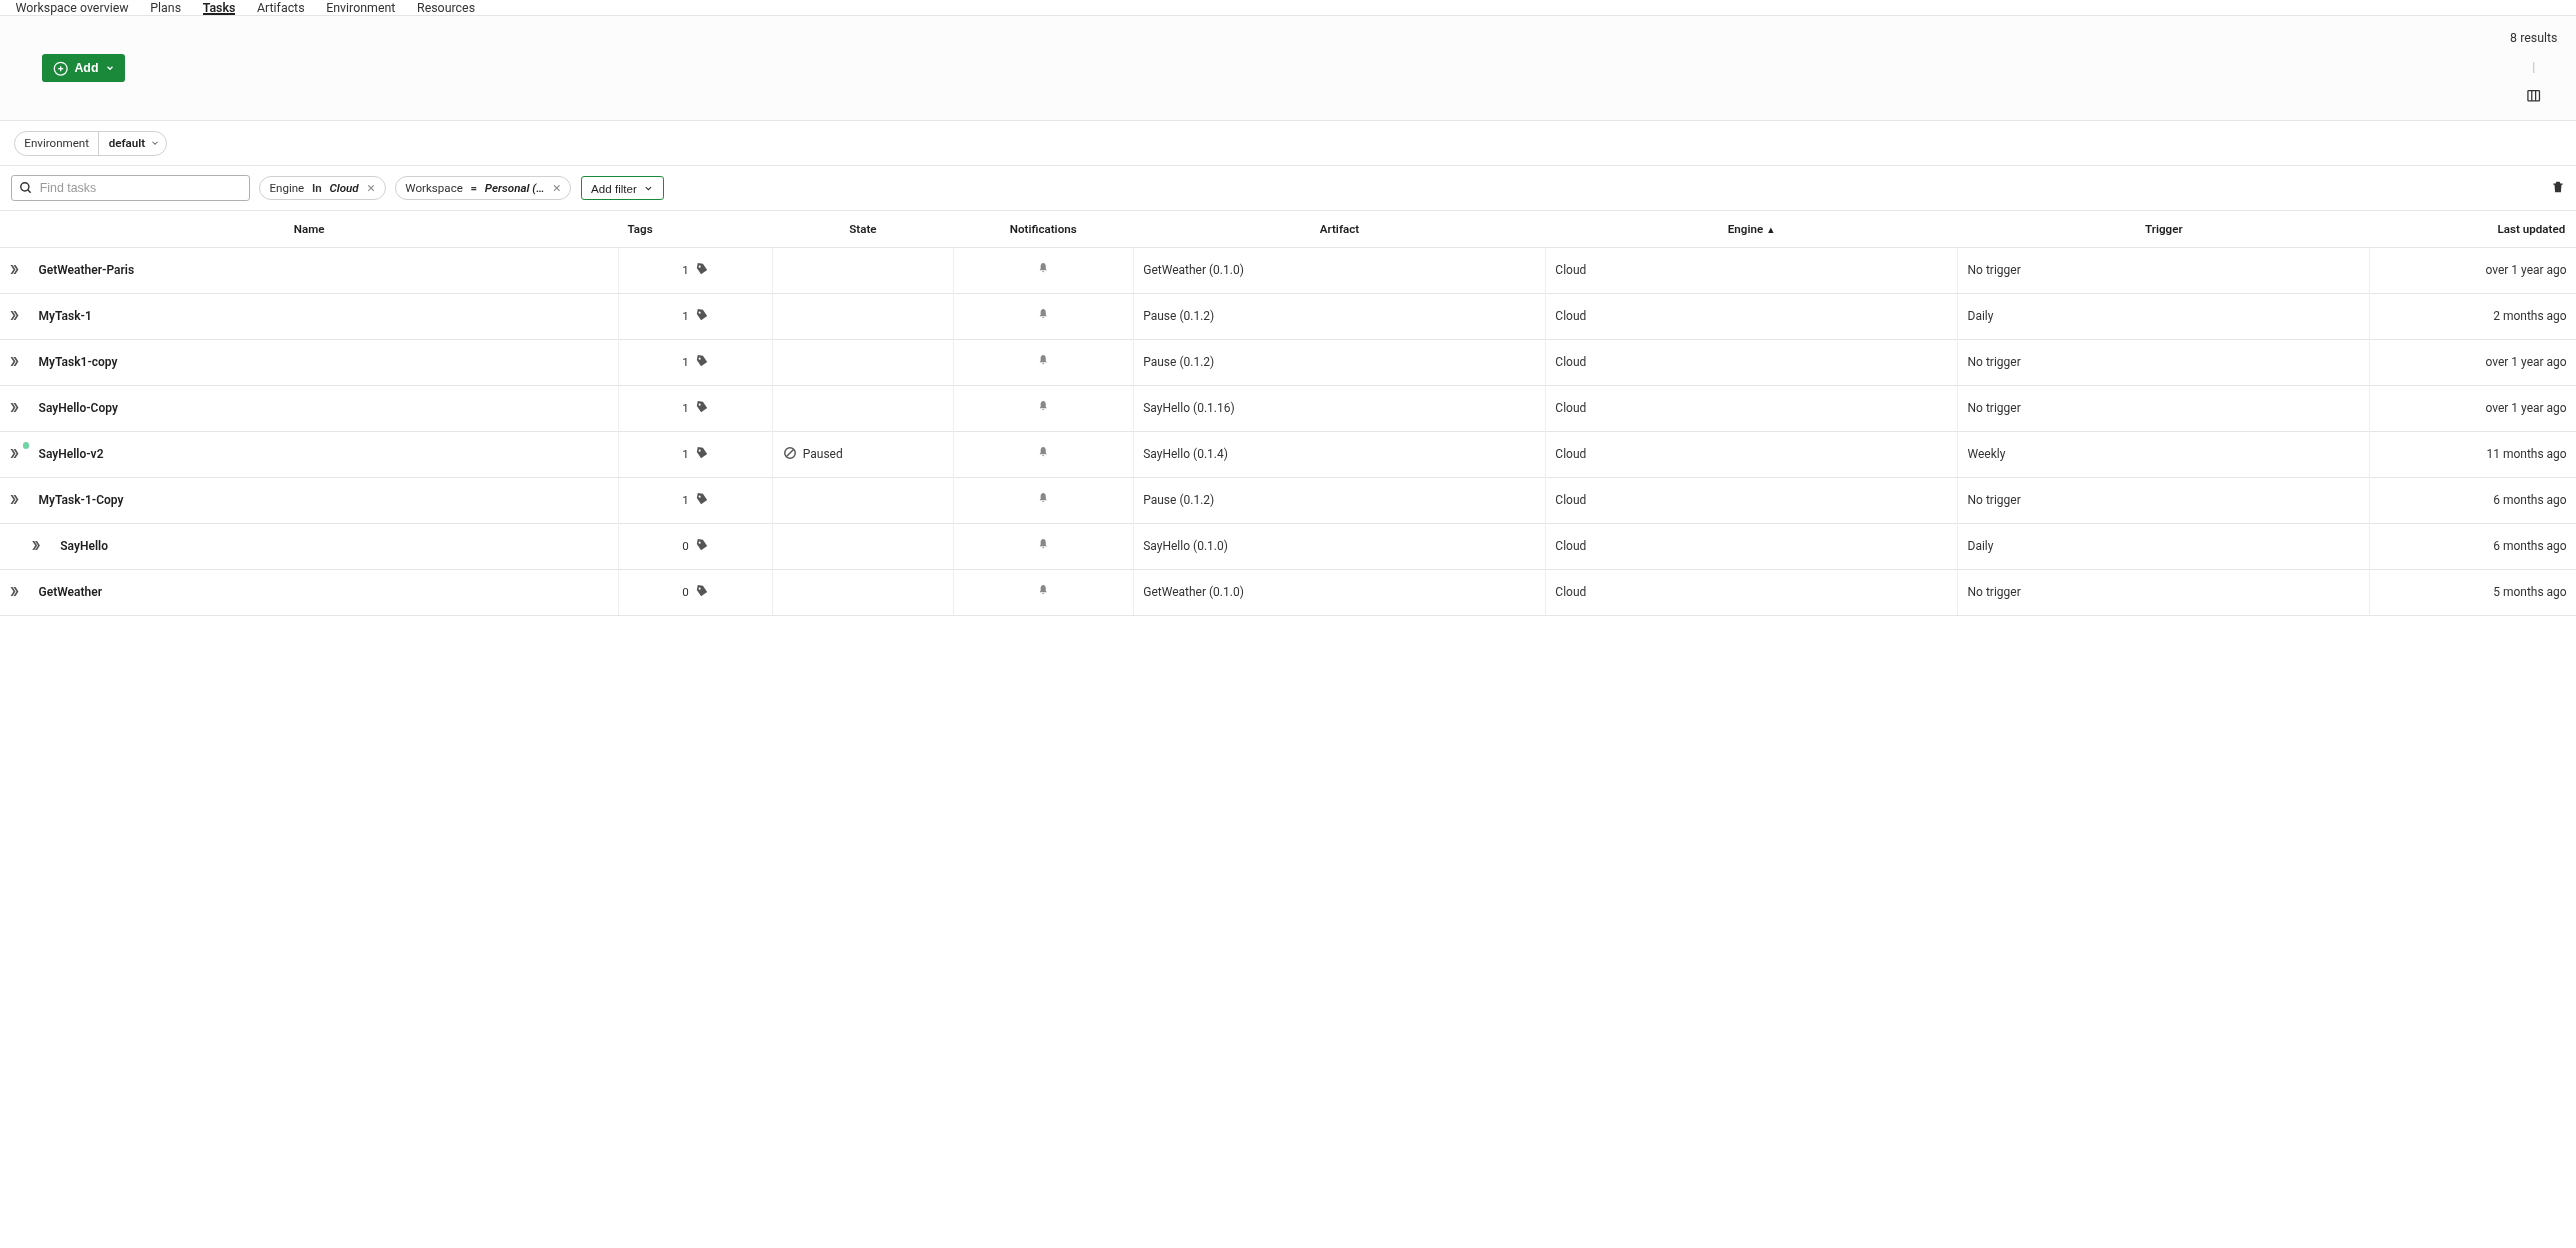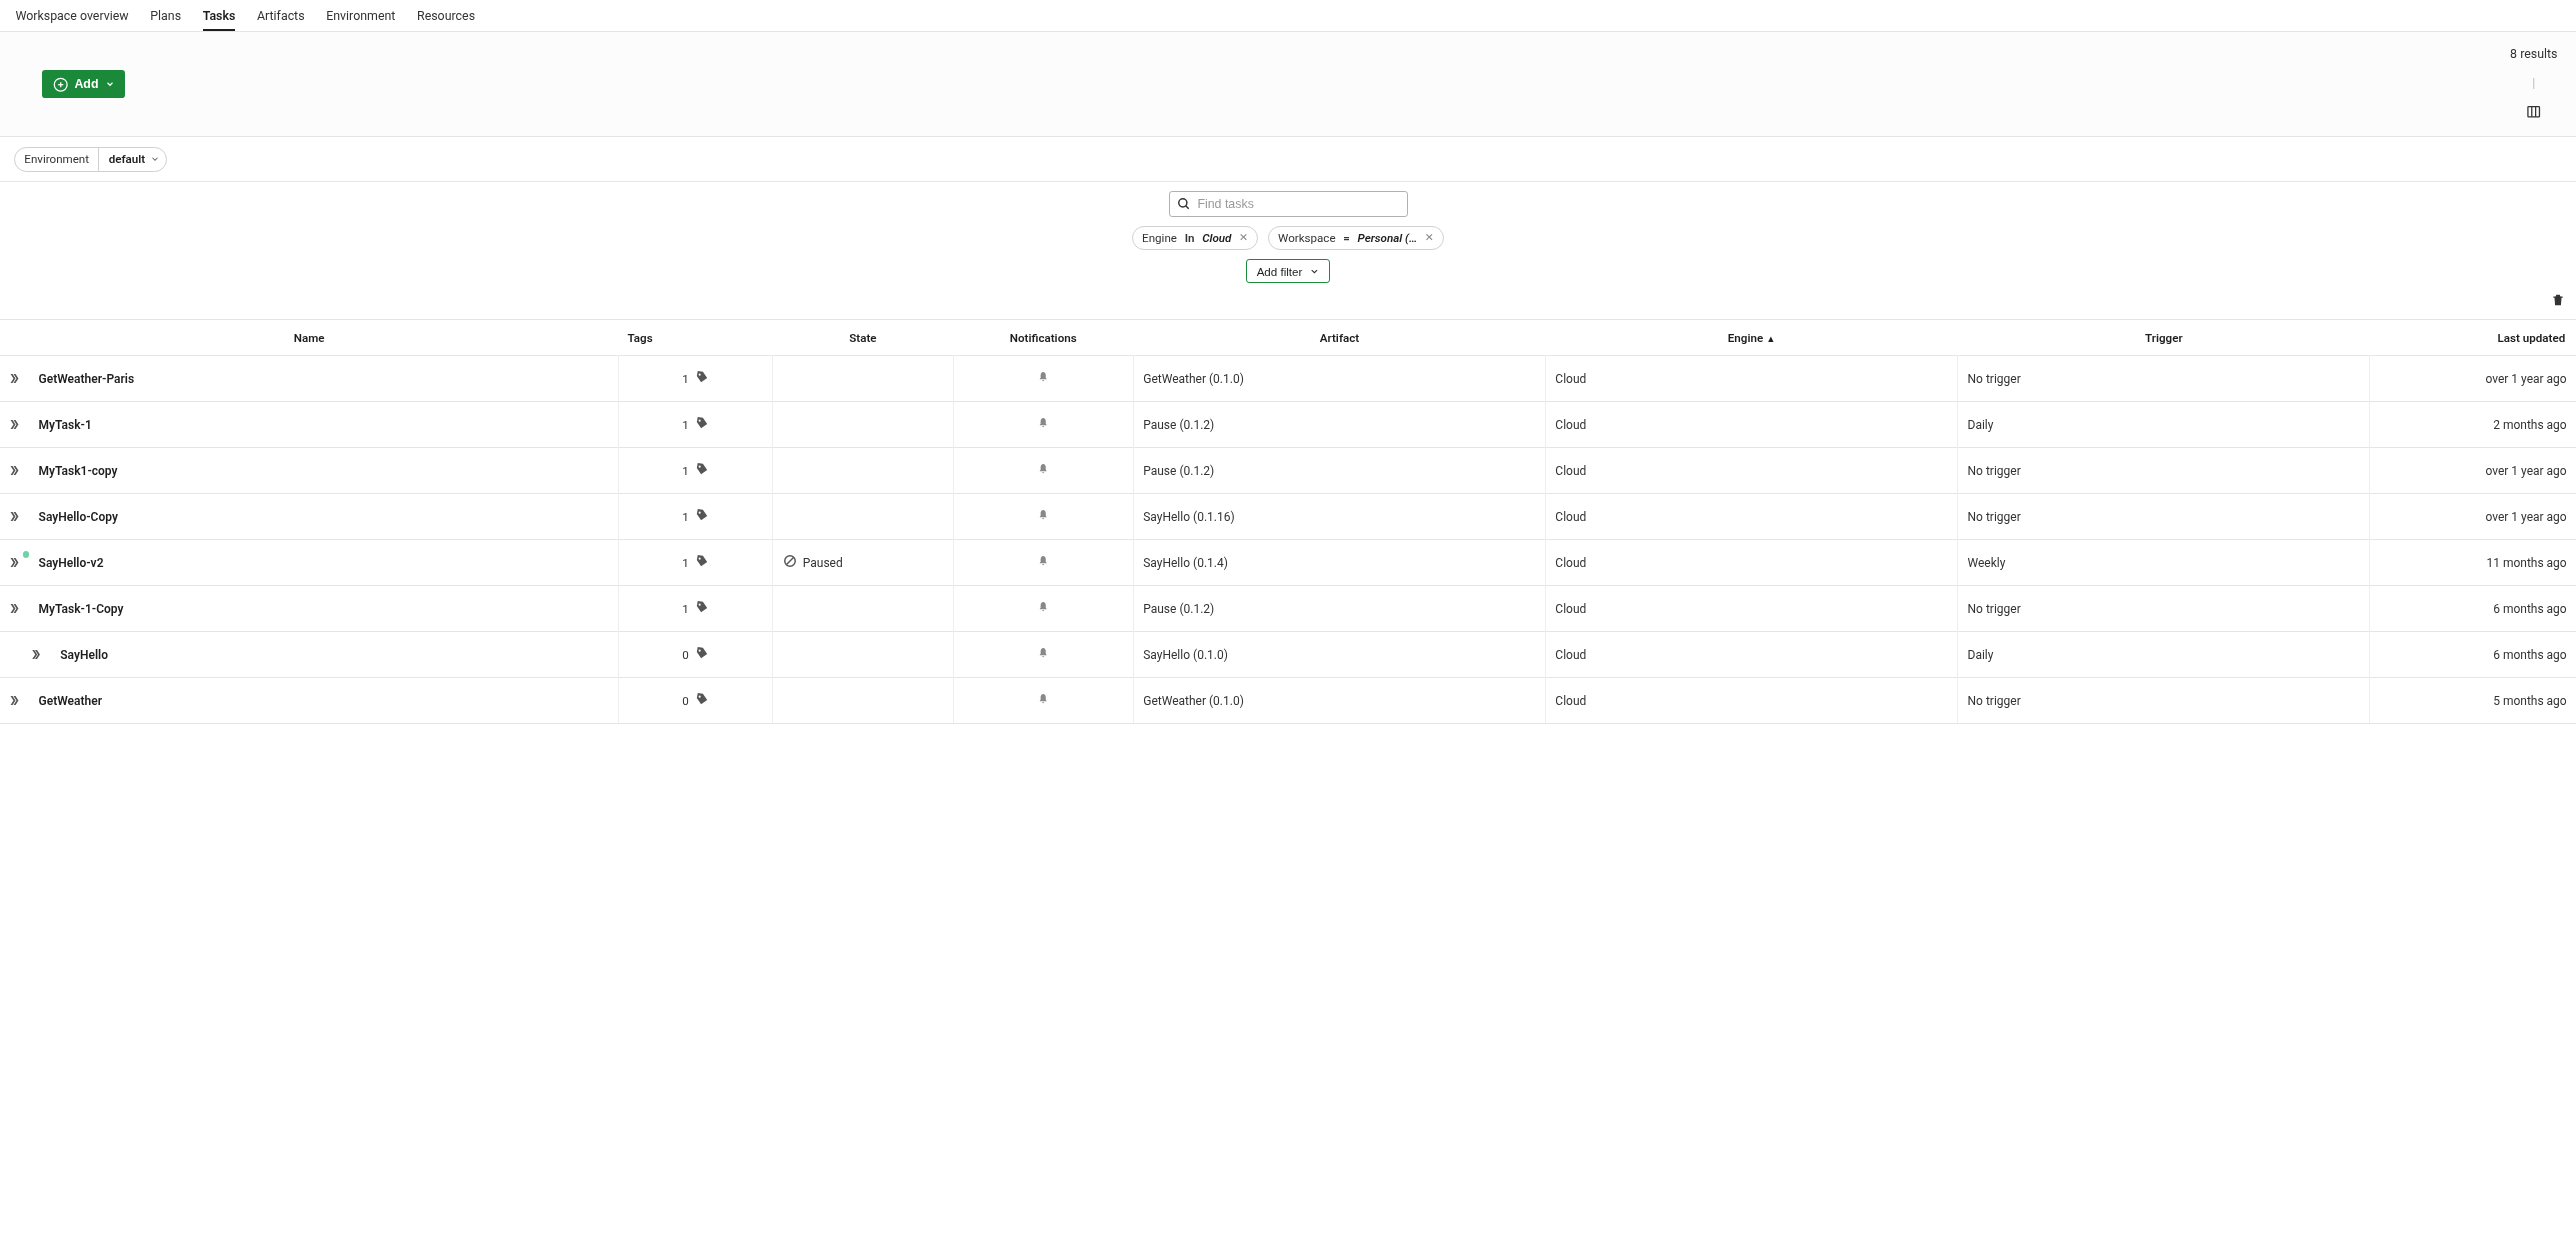--- a/index.html
+++ b/index.html
@@ -7,21 +7,21 @@
     font-family: -apple-system, BlinkMacSystemFont, "Segoe UI", Roboto, Helvetica, Arial, sans-serif;
     font-size: 11.6px;
     color: #1f1f1f;
     background: #fff;
   }
   .tabs {
     display: flex;
     gap: 21.6px;
     padding: 0 15.4px;
     border-bottom: 0.8px solid #e5e5e5;
-    height: 32px;
+    height: 16px;
     align-items: center;
   }
   .tab {
     font-size: 12.4px;
     color: #333;
     cursor: pointer;
     height: 100%;
     display: flex;
     align-items: center;
     position: relative;
@@ -95,21 +95,20 @@
     display: flex;
     align-items: center;
     gap: 4.6px;
   }
   .filter-row {
     display: flex;
     align-items: center;
     gap: 9.3px;
     padding: 9.3px 10.8px;
     border-bottom: 0.8px solid #e5e5e5;
-    flex-direction: column;
   }
   .search-wrap {
     display: flex;
     align-items: center;
     gap: 6.2px;
     border: 0.8px solid #b0b0b0;
     border-radius: 3.1px;
     padding: 4.6px 7.7px;
     width: 239px;
   }

